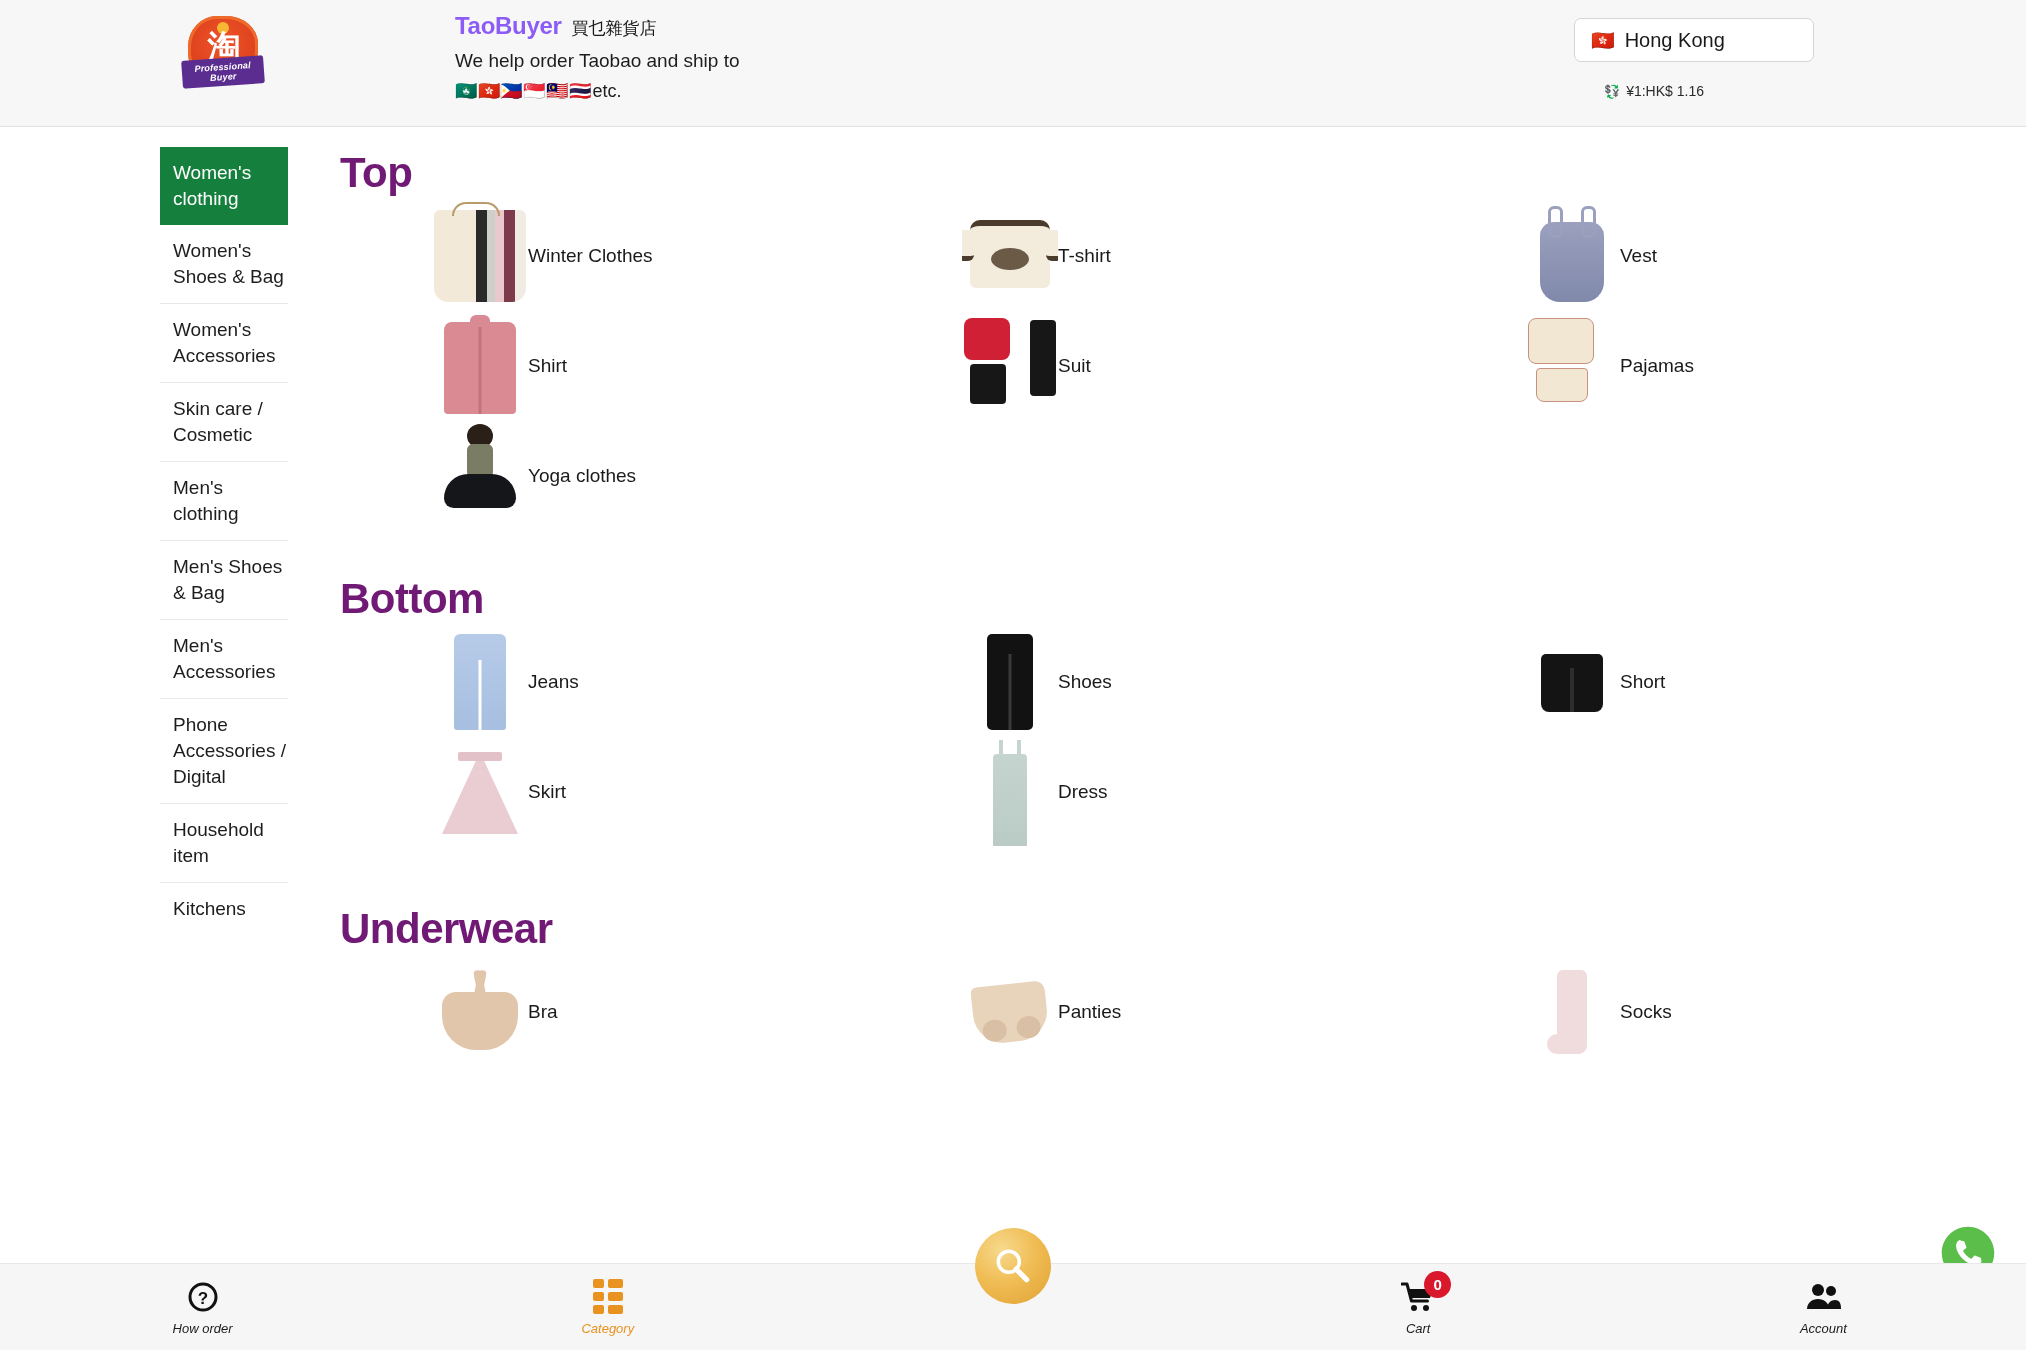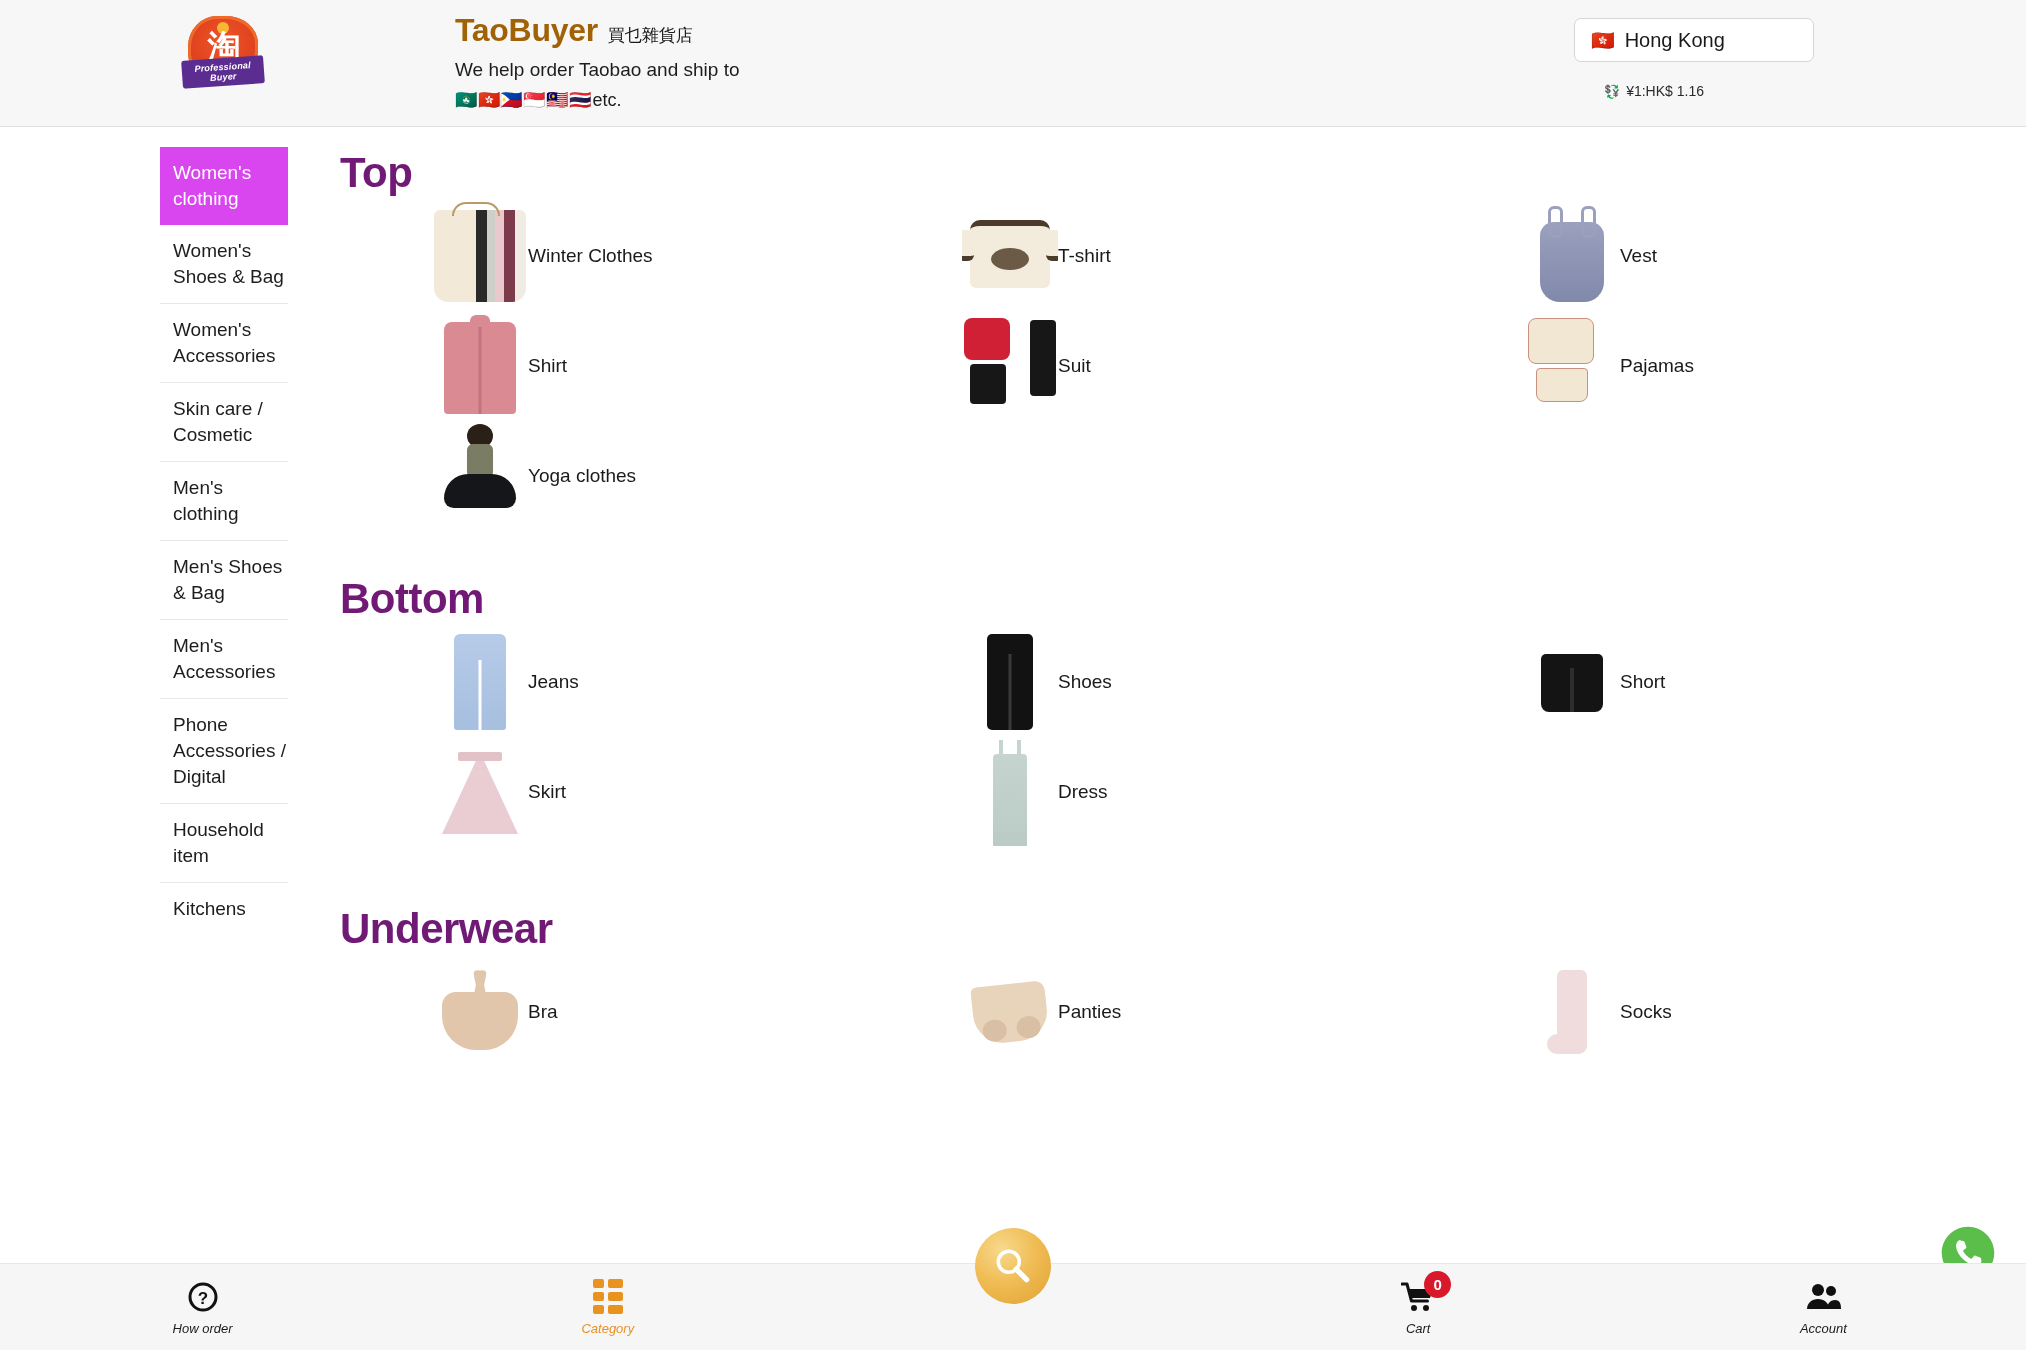--- a/index.html
+++ b/index.html
@@ -48,21 +48,21 @@
     border-radius: 3px;
     transform: rotate(-4deg);
     display: flex; flex-direction: column;
     align-items: center; justify-content: center;
     color: #fff;
   }
   .logo-ribbon span { font-size: 9px; line-height: 10px; font-style: italic; font-weight: bold; letter-spacing: .2px;}
 
   .brand-block { position: absolute; left: 455px; top: 12px; }
   .brand-line { display: flex; align-items: baseline; gap: 10px; }
-  .brand-name { font-size: 32px; font-weight: bold; color: #a16207; letter-spacing: -.3px; }
+  .brand-name { font-size: 24px; font-weight: bold; color: #8b5cf6; letter-spacing: -.3px; }
   .brand-cn { font-size: 17px; color: #1a1a1a; font-family: "DejaVu Sans", sans-serif; }
   .brand-sub { margin-top: 9px; font-size: 19px; color: #1d1d1d; line-height: 24px; }
   .brand-flags { margin-top: 7px; font-size: 18px; color: #1d1d1d; line-height: 22px;
                  font-family: "DejaVu Sans", sans-serif; letter-spacing: .5px; }
   .brand-flags .etcword { font-family: "Liberation Sans", sans-serif; letter-spacing: 0; }
 
   .country-box {
     position: absolute; right: 212px; top: 18px;
     width: 240px; height: 44px;
     background: #fff; border: 1px solid #d6d6d6; border-radius: 7px;
@@ -89,21 +89,21 @@
   }
   .side-item {
     width: 128px;
     padding: 13px 0 13px 13px;
     font-size: 19px; line-height: 26px;
     color: #1d1d1d;
     border-bottom: 1px solid #e8e8e8;
     cursor: pointer;
   }
   .side-item.active {
-    background: #d946ef; color: #ffffff;
+    background: #15803d; color: #ffffff;
     border-bottom: none;
   }
   .side-item:last-child { border-bottom: none; }
 
   
   .content { flex: 1; padding-left: 28px; padding-top: 22px; position: relative; }
   .section-title {
     font-size: 42px; font-weight: bold; color: #701a75;
     letter-spacing: -.5px;
     margin: 0 0 4px 0;

